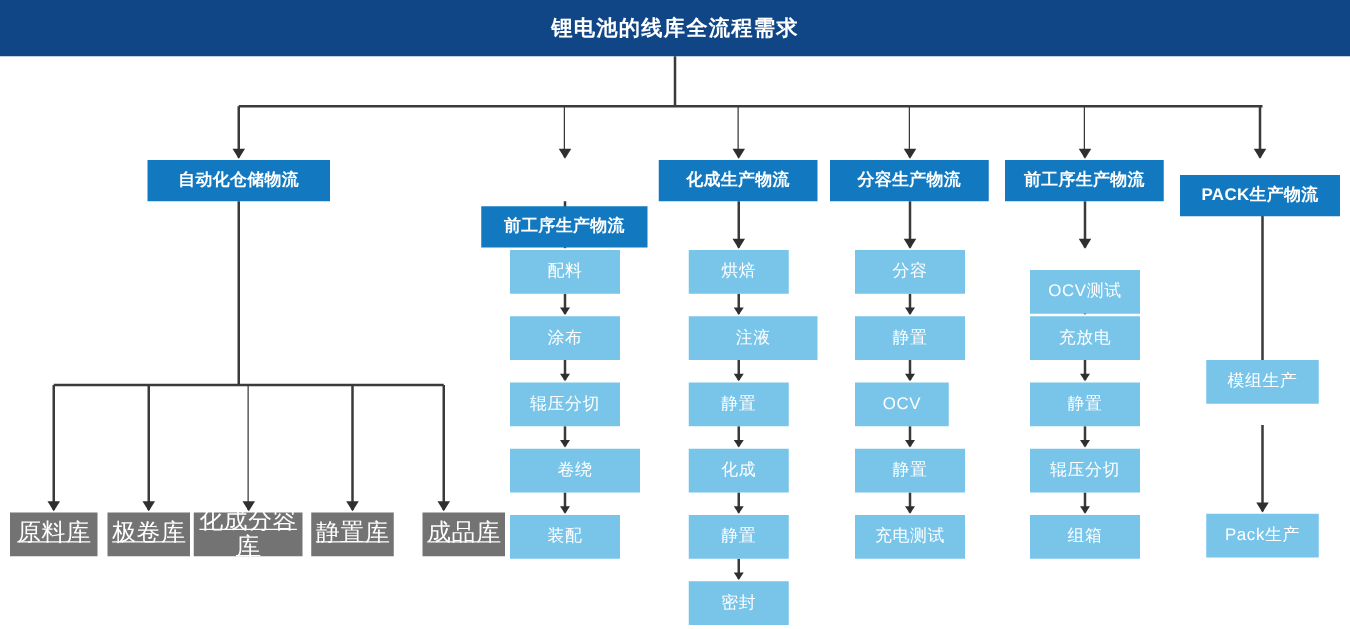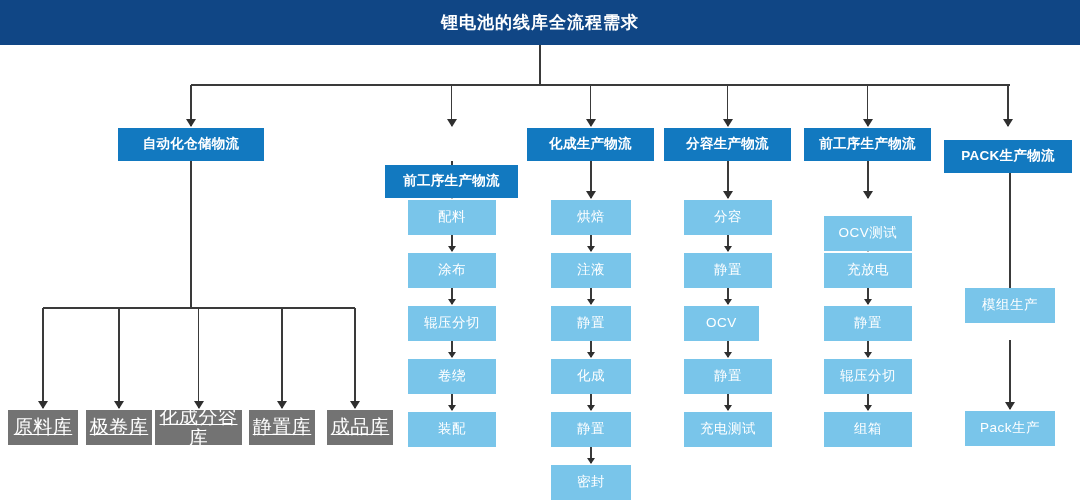--- a/index.html
+++ b/index.html
@@ -178,30 +178,30 @@
       <div class="arrowhead" style="left: 1005px; top: 296px;"></div>
       <div class="vline" style="left: 1009.2px; top: 340px; height: 69px;"></div>
       <div class="arrowhead" style="left: 1005px; top: 402px;"></div>
     </div>
   <div id="nodes">
       <div class="box level2" style="left: 118px; top: 128px; width: 146px; height: 33px;">自动化仓储物流</div>
       <div class="box store" style="left: 8px; top: 410px; width: 70px; height: 35px;">原料库</div>
       <div class="box store" style="left: 86px; top: 410px; width: 66px; height: 35px;">极卷库</div>
       <div class="box store" style="left: 155px; top: 410px; width: 87px; height: 35px;">化成分容库</div>
       <div class="box store" style="left: 249px; top: 410px; width: 66px; height: 35px;">静置库</div>
-      <div class="box store" style="left: 327px; top: 410px; width: 66px; height: 35px;">成品库</div>
+      <div class="box store" style="left: 338px; top: 410px; width: 66px; height: 35px;">成品库</div>
       <div class="box level2" style="left: 385px; top: 128px; width: 133px; height: 33px; margin-top: 37px;">前工序生产物流</div>
       <div class="box proc" style="left: 408px; top: 200px; width: 88px; height: 35px;">配料</div>
       <div class="box proc" style="left: 408px; top: 253px; width: 88px; height: 35px;">涂布</div>
       <div class="box proc" style="left: 408px; top: 306px; width: 88px; height: 35px;">辊压分切</div>
-      <div class="box proc" style="left: 408px; top: 359px; width: 88px; height: 35px;">卷绕</div>
+      <div class="box proc" style="left: 408px; top: 359px; width: 104px; height: 35px;">卷绕</div>
       <div class="box proc" style="left: 408px; top: 412px; width: 88px; height: 35px;">装配</div>
       <div class="box level2" style="left: 527px; top: 128px; width: 127px; height: 33px;">化成生产物流</div>
       <div class="box proc" style="left: 551px; top: 200px; width: 80px; height: 35px;">烘焙</div>
-      <div class="box proc" style="left: 551px; top: 253px; width: 80px; height: 35px;">注液</div>
+      <div class="box proc" style="left: 551px; top: 253px; width: 103px; height: 35px;">注液</div>
       <div class="box proc" style="left: 551px; top: 306px; width: 80px; height: 35px;">静置</div>
       <div class="box proc" style="left: 551px; top: 359px; width: 80px; height: 35px;">化成</div>
       <div class="box proc" style="left: 551px; top: 412px; width: 80px; height: 35px;">静置</div>
       <div class="box proc" style="left: 551px; top: 465px; width: 80px; height: 35px;">密封</div>
       <div class="box level2" style="left: 664px; top: 128px; width: 127px; height: 33px;">分容生产物流</div>
       <div class="box proc" style="left: 684px; top: 200px; width: 88px; height: 35px;">分容</div>
       <div class="box proc" style="left: 684px; top: 253px; width: 88px; height: 35px;">静置</div>
       <div class="box proc" style="left: 684px; top: 306px; width: 75px; height: 35px;">OCV</div>
       <div class="box proc" style="left: 684px; top: 359px; width: 88px; height: 35px;">静置</div>
       <div class="box proc" style="left: 684px; top: 412px; width: 88px; height: 35px;">充电测试</div>

